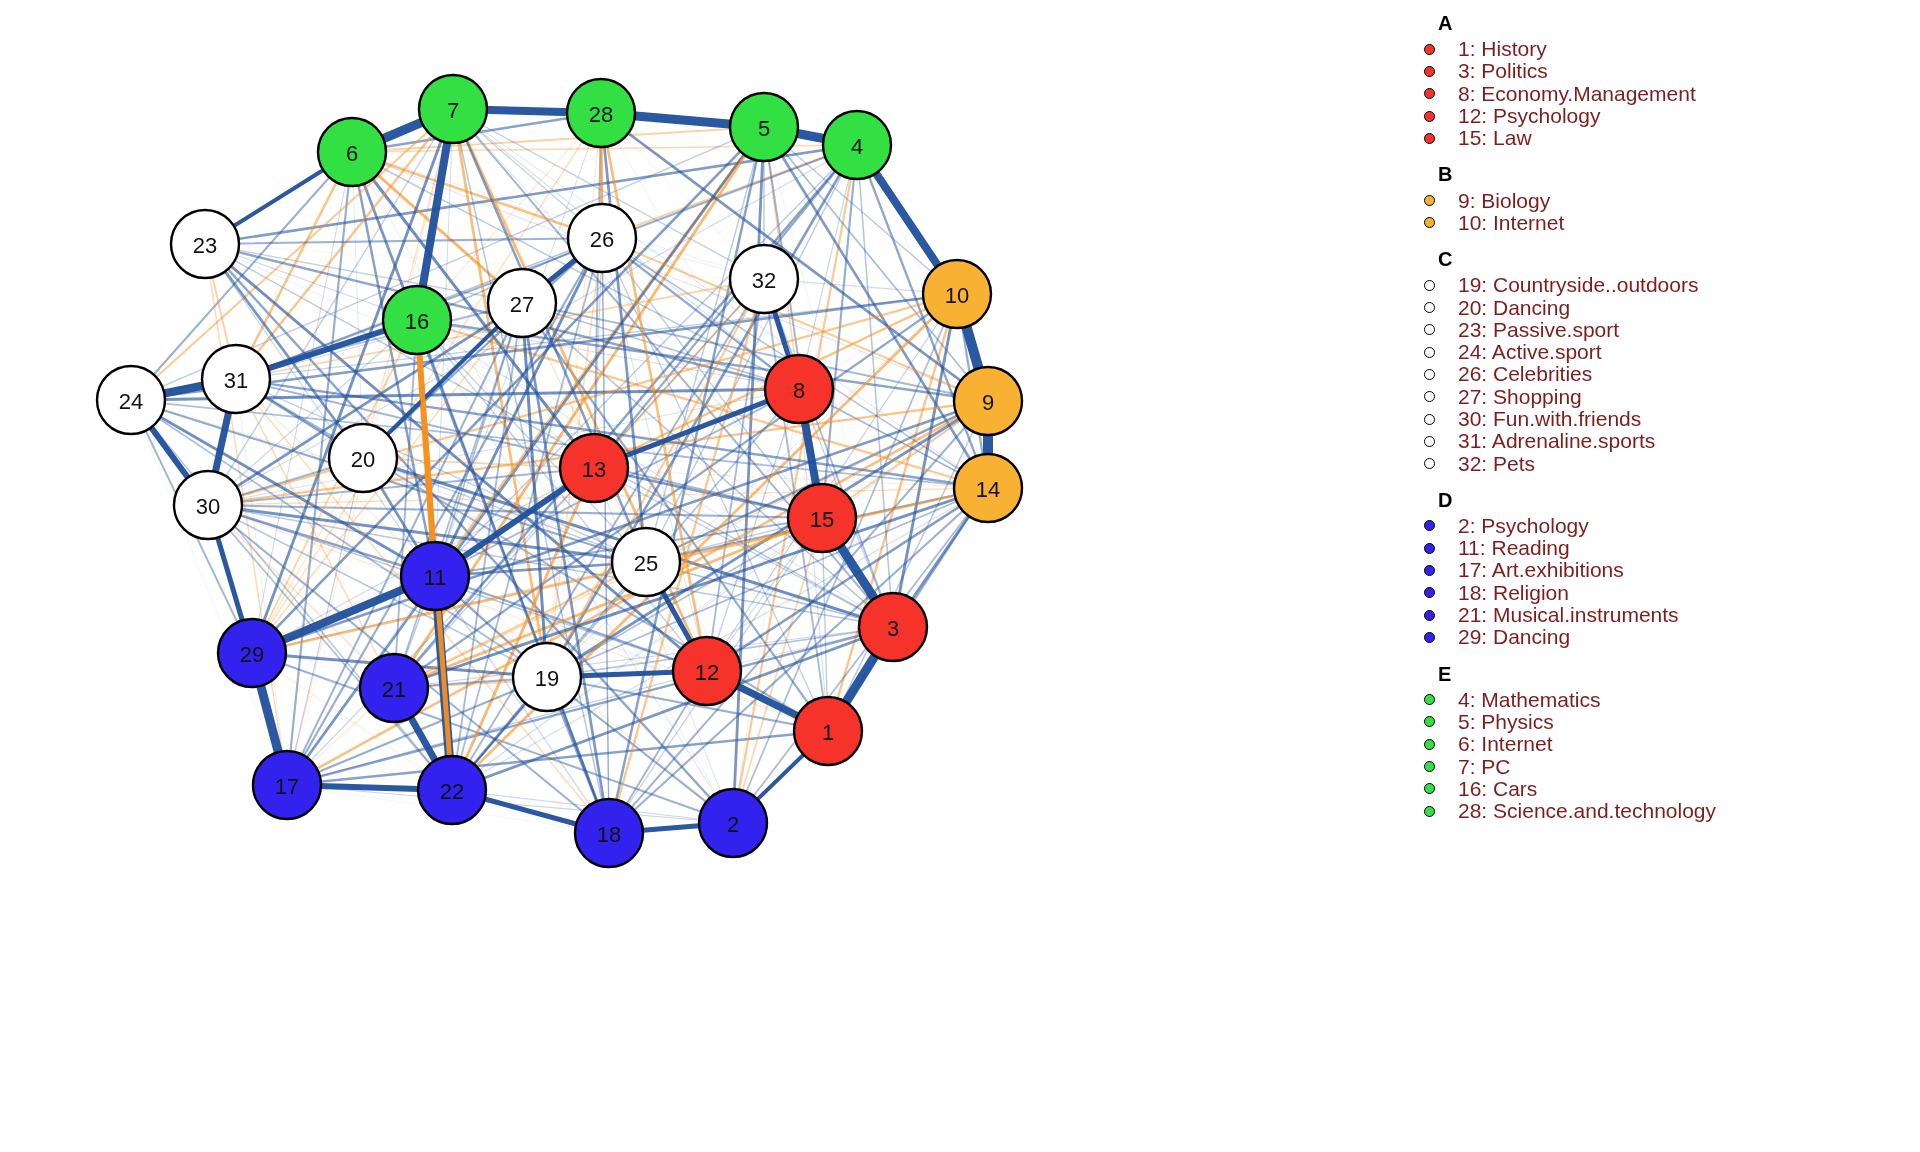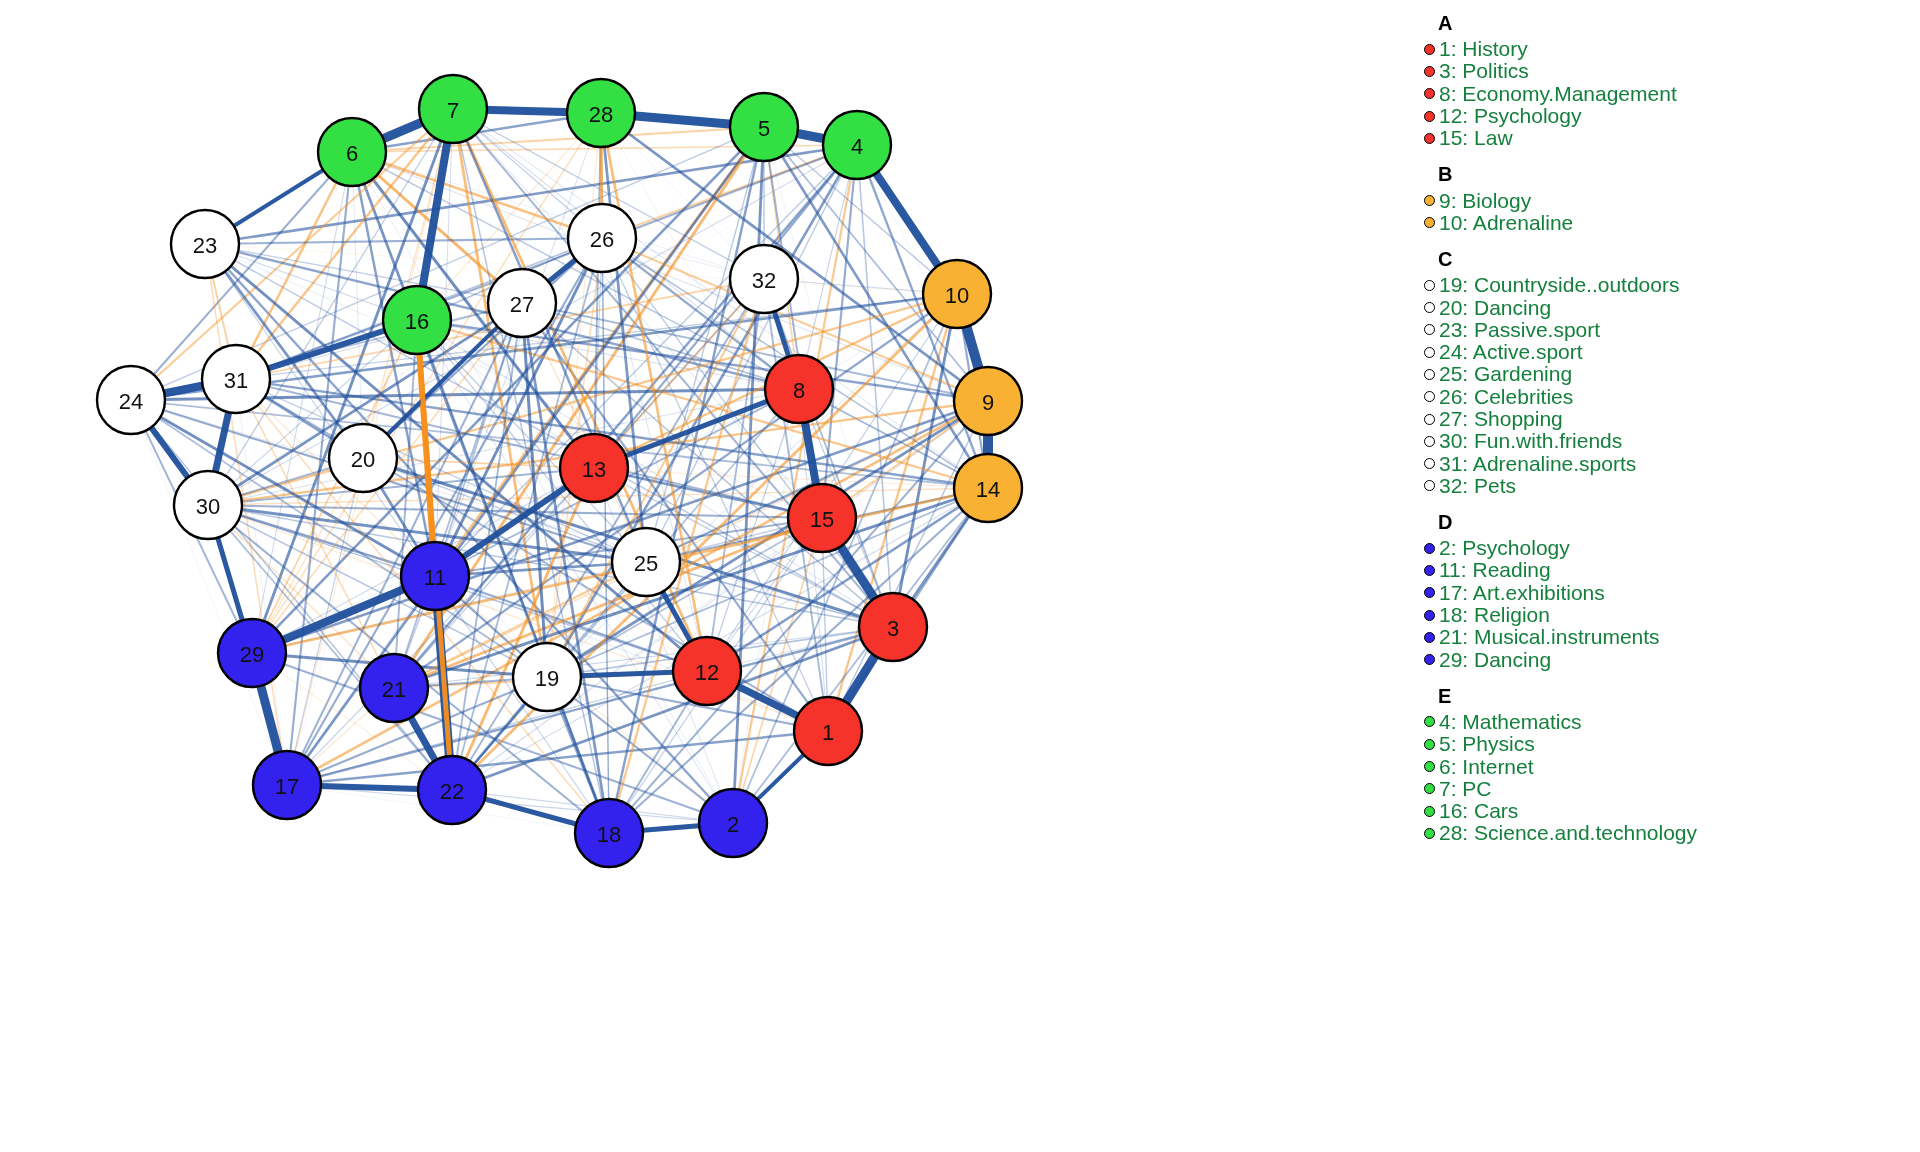--- a/index.html
+++ b/index.html
@@ -7,21 +7,21 @@
   #root{position:relative;width:1920px;height:1152px;background:#fff;}
   #graph-panel{position:absolute;left:0;top:0;width:1420px;height:1152px;}
   #graph-svg{display:block;width:1420px;height:1152px;}
   .node-label{font-family:"Liberation Sans",sans-serif;font-size:22px;fill:#111;text-anchor:middle;dominant-baseline:central;pointer-events:none;}
   #legend-panel{position:absolute;left:1420px;top:0;width:500px;height:1152px;padding-top:10px;box-sizing:border-box;}
   .legend-group{margin-bottom:12px;}
   .legend-title{font-size:20px;font-weight:bold;color:#000;margin:0 0 2px 18px;line-height:26px;}
   .legend-row{display:flex;align-items:center;height:22.3px;}
   .legend-marker{width:18px;display:flex;justify-content:center;align-items:center;flex:0 0 18px;}
   .dot{width:11px;height:11px;border-radius:50%;border:1.4px solid #000;box-sizing:border-box;}
-  .legend-text{font-size:21px;color:#15803d;line-height:22px;white-space:nowrap;margin-left:1px;}
+  .legend-text{font-size:21px;color:#7f1d1d;line-height:22px;white-space:nowrap;margin-left:20px;}
 </style>
 </head>
 <body>
 
 <div id="root">
 
   <div id="graph-panel">
     <svg id="graph-svg" viewBox="0 0 1420 1152">
       <g id="edges-weak">
           <line x1="828" y1="731" x2="799" y2="389" stroke="#1F4F9C" stroke-width="1.0414427520900231" stroke-opacity="0.20116396402063036" stroke-linecap="round"></line>
@@ -515,21 +515,21 @@
           <div class="legend-row">
             <span class="legend-marker">
               <span class="dot" style="background: rgb(248, 177, 51);"></span>
             </span>
             <span class="legend-text">9: Biology</span>
           </div>
           <div class="legend-row">
             <span class="legend-marker">
               <span class="dot" style="background: rgb(248, 177, 51);"></span>
             </span>
-            <span class="legend-text">10: Adrenaline</span>
+            <span class="legend-text">10: Internet</span>
           </div>
         </div>
         <div class="legend-group">
           <div class="legend-title">C</div>
           <div class="legend-row">
             <span class="legend-marker">
               <span class="dot" style="background: rgb(255, 255, 255);"></span>
             </span>
             <span class="legend-text">19: Countryside..outdoors</span>
           </div>
@@ -543,26 +543,20 @@
             <span class="legend-marker">
               <span class="dot" style="background: rgb(255, 255, 255);"></span>
             </span>
             <span class="legend-text">23: Passive.sport</span>
           </div>
           <div class="legend-row">
             <span class="legend-marker">
               <span class="dot" style="background: rgb(255, 255, 255);"></span>
             </span>
             <span class="legend-text">24: Active.sport</span>
-          </div>
-          <div class="legend-row">
-            <span class="legend-marker">
-              <span class="dot" style="background: rgb(255, 255, 255);"></span>
-            </span>
-            <span class="legend-text">25: Gardening</span>
           </div>
           <div class="legend-row">
             <span class="legend-marker">
               <span class="dot" style="background: rgb(255, 255, 255);"></span>
             </span>
             <span class="legend-text">26: Celebrities</span>
           </div>
           <div class="legend-row">
             <span class="legend-marker">
               <span class="dot" style="background: rgb(255, 255, 255);"></span>

